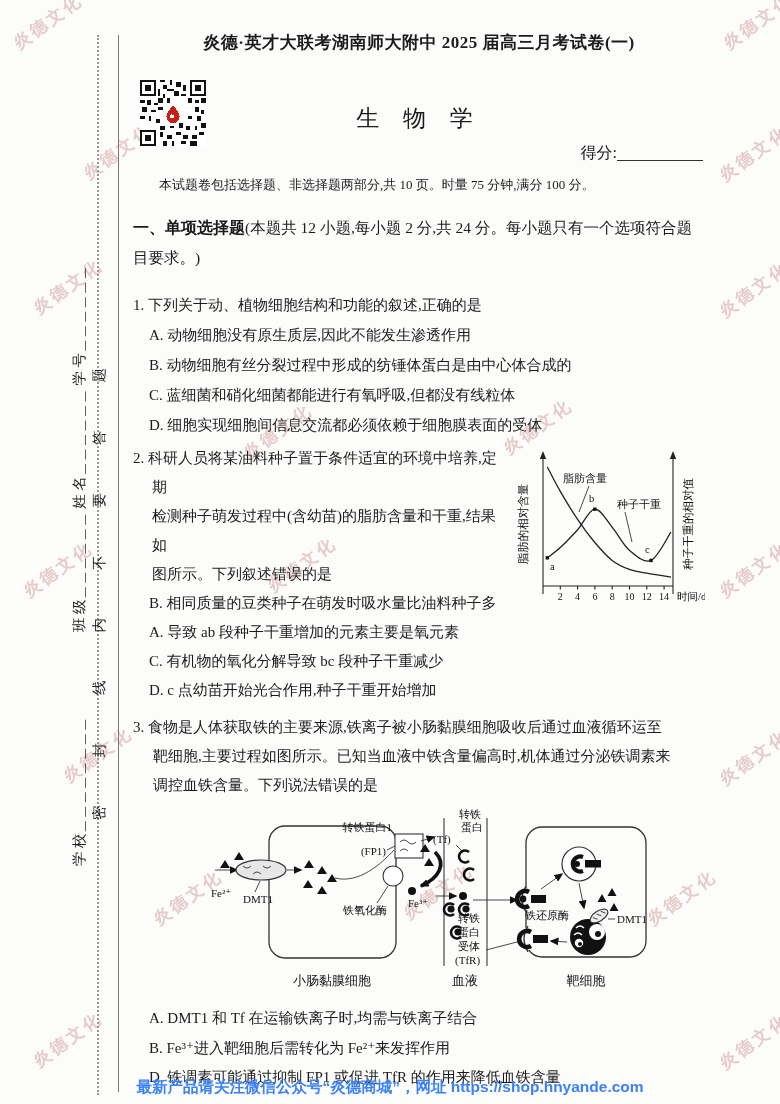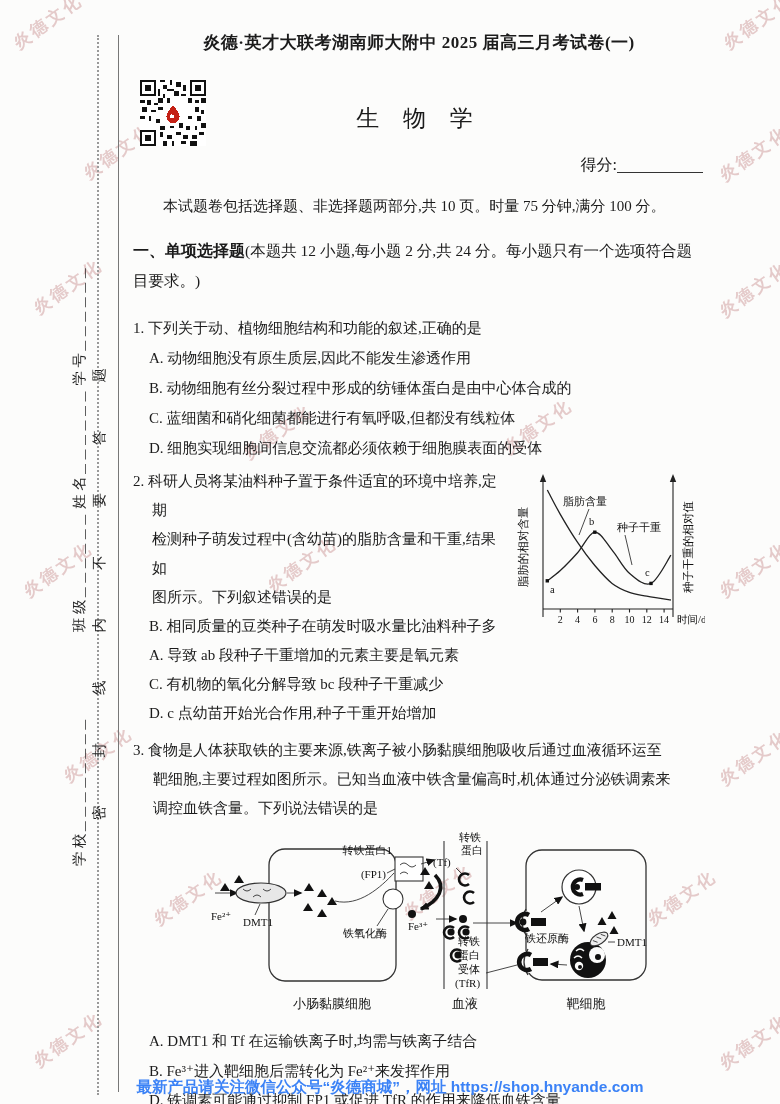--- a/index.html
+++ b/index.html
@@ -11,23 +11,23 @@
   
   .vline-dotted{position:absolute;left:97px;top:35px;height:1060px;border-left:2px dotted #999;}
   .vline-solid{position:absolute;left:118px;top:35px;height:1057px;border-left:1.5px solid #777;}
   .rot{position:absolute;transform-origin:0 0;transform:rotate(-90deg);white-space:nowrap;
        font-size:14.5px;color:#222;}
   .seal{letter-spacing:48px;font-size:14.5px;}
   
   #content{position:absolute;left:133px;top:30px;width:572px;font-size:15px;line-height:30px;}
   .exam-title{font-size:17px;font-weight:700;text-align:center;margin:0;line-height:26px;letter-spacing:.5px;}
   .subject{font-size:23px;font-weight:400;text-align:center;letter-spacing:9px;margin-top:46px;line-height:34px;}
-  .score-line{text-align:right;margin-top:16px;line-height:26px;font-size:16px;padding-right:2px;}
+  .score-line{text-align:right;margin-top:4px;line-height:26px;font-size:16px;padding-right:2px;}
   .score-blank{display:inline-block;width:86px;border-bottom:1.2px solid #333;height:18px;vertical-align:-3px;}
-  .intro{margin-top:13px;text-indent:2em;font-size:15px;}
+  .intro{margin-top:4px;text-indent:2em;font-size:13px;}
   .section-head{margin-top:5px;font-size:15.5px;}
   .section-head b{font-size:16px;}
   .stem{margin-top:17px;}
   .opt{padding-left:16px;}
   .q2-block{margin-top:4px;line-height:29px;}
   .q2-block .hangwrap{padding-left:19px;}
   .q2-block .hang1{text-indent:-19px;}
   .q3-block{margin-top:8px;line-height:29px;}
   .q3-block .hangwrap{padding-left:20px;}
   .q3-block .hang1{text-indent:-20px;}

